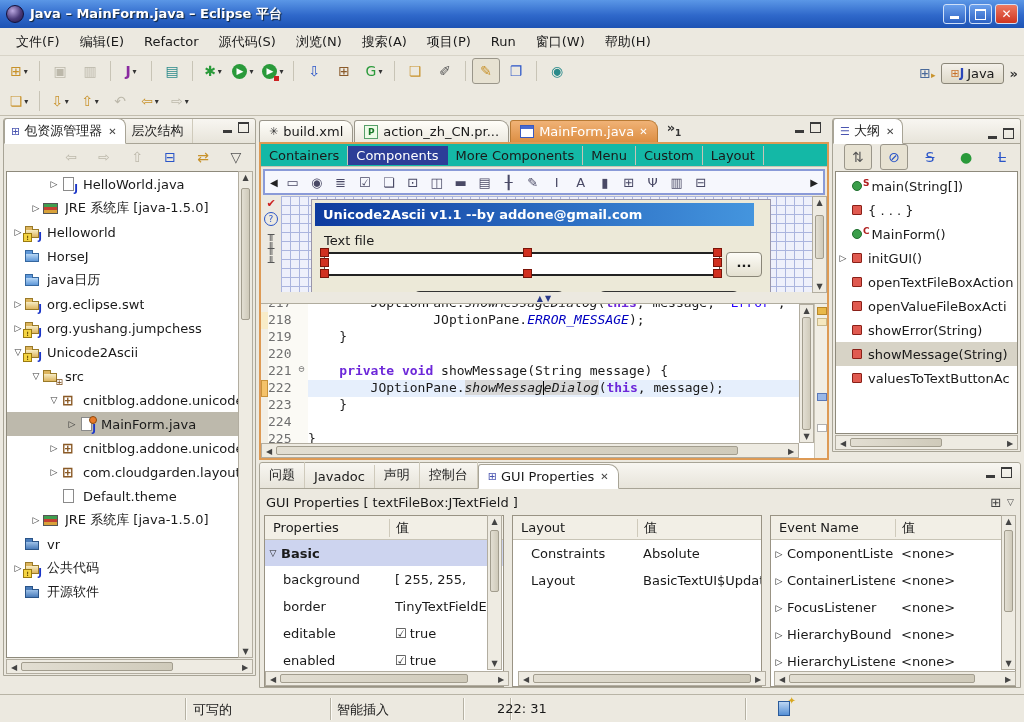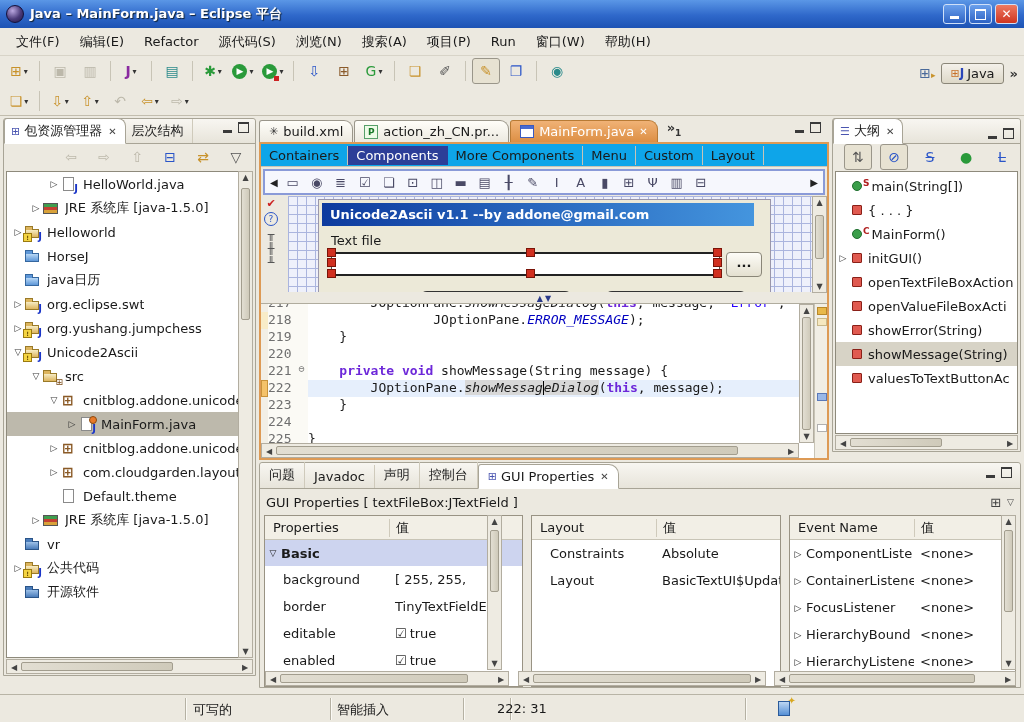--- a/index.html
+++ b/index.html
@@ -94,36 +94,36 @@
   .etab.act{background:linear-gradient(#f0b276,#dd8f44);color:#fff;border-color:#b87a34;}
   .etab.act .etclose{color:#fff;font-size:10px;}
   .eticon.ant-icon{color:#3a3a3a;font-size:11px;}
   .eticon.properties-file-icon{width:12px;height:12px;border:1px solid #57a06a;background:#eefbe8;color:#1a7a2a;
     font-size:9px;font-weight:bold;text-align:center;line-height:12px;}
   .eticon.gui-editor-icon{width:12px;height:11px;border:1px solid #3a5ac0;background:linear-gradient(#4a6ad0 0 3px,#fff 3px);}
   .emore{margin-left:8px;font-weight:bold;color:#333;padding-bottom:4px;}
   .emcount{font-size:9px;}
   .ebody{position:absolute;left:0;right:0;top:24px;bottom:0;border:2px solid #dd9a55;background:#ece9e0;
     display:flex;flex-direction:column;box-sizing:border-box;}
-  .ptabs{height:22px;display:flex;align-items:center;background:#0ea5e9;border-bottom:1px solid #c8c4b6;flex:none;}
+  .ptabs{height:22px;display:flex;align-items:center;background:#14b8a6;border-bottom:1px solid #c8c4b6;flex:none;}
   .ptab{padding:2px 8px;border-right:1px solid #c8c4b6;white-space:nowrap;}
   .ptab.act{background:#2c3e98;color:#fff;border-right-color:#2c3e98;}
   .pstrip{height:22px;margin:2px 2px 1px 2px;border:2px solid #8a9ad8;background:#f6f7fd;
     display:flex;align-items:center;flex:none;padding:0 2px;}
   .pscroll{font-size:10px;color:#222;flex:none;padding:0 3px;}
   .pic{width:24px;text-align:center;font-size:13px;color:#4a4a66;flex:none;}
   .pic-spacer{flex:1;}
   
   .designer{height:96px;display:flex;flex:none;position:relative;}
   .dtools{width:20px;flex:none;display:flex;flex-direction:column;align-items:center;padding-top:2px;gap:3px;}
   .dtool{font-size:11px;line-height:1;}
   .dtool.ring{border:1px solid #2a55c8;border-radius:50%;width:12px;height:12px;font-size:9px;text-align:center;line-height:12px;}
   .canvas{flex:1;position:relative;overflow:hidden;background:#eef0fb;
     background-image:linear-gradient(#aab4de 1px,transparent 1px),linear-gradient(90deg,#aab4de 1px,transparent 1px);
-    background-size:9px 9px;margin-left:7px;}
+    background-size:9px 9px;}
   .gform{position:absolute;left:30px;top:3px;right:56px;bottom:-12px;background:#ece9d8;border:1px solid #9a96aa;}
   .ftitle{position:absolute;left:3px;top:3px;right:16px;height:23px;line-height:23px;
     background:linear-gradient(90deg,#0d3a9e,#4495de);color:#fff;font-weight:bold;padding-left:8px;
     white-space:nowrap;overflow:hidden;box-sizing:border-box;}
   .flabel{position:absolute;left:12px;top:33px;}
   .ffield{position:absolute;left:12px;top:52px;right:50px;height:20px;background:#fff;
     border:1px solid #555;border-top:2px solid #222;border-bottom:2px solid #222;}
   .fbrowse{position:absolute;right:8px;top:52px;width:34px;height:23px;border:1px solid #8a8678;border-radius:4px;
     background:linear-gradient(#fdfcf7,#e4e0d0);text-align:center;line-height:20px;font-weight:bold;}
   .hd{position:absolute;width:7px;height:7px;background:#d03020;border:1px solid #7a1408;}
@@ -167,21 +167,21 @@
   
   .bottom{left:259px;top:462px;width:762px;height:226px;}
   .btabs{height:25px;display:flex;align-items:flex-end;background:linear-gradient(#f8f6f1,#e7e4da);
     border-bottom:1px solid #a8a496;border-radius:3px 3px 0 0;}
   .btab{padding:4px 9px;border-right:1px solid #cfcabb;display:flex;gap:4px;align-items:center;white-space:nowrap;}
   .btab.act{background:#fff;border:1px solid #a8a496;border-bottom-color:#fff;border-radius:3px 10px 0 0;margin-bottom:-1px;}
   .bheader{height:26px;display:flex;align-items:center;padding:0 6px;}
   .bh-icons{margin-left:auto;display:flex;gap:6px;align-items:center;color:#444;}
   .btables{position:absolute;left:4px;right:4px;top:52px;bottom:0;display:flex;gap:8px;overflow:hidden;}
   .ptable{position:relative;background:#fff;border:1px solid #999384;box-sizing:border-box;overflow:hidden;}
-  .pt1{width:259px;flex:none;}.pt2{width:250px;flex:none;}.pt3{flex:1;}
+  .pt1{width:240px;flex:none;}.pt2{width:250px;flex:none;}.pt3{flex:1;}
   .thead{height:23px;display:flex;align-items:center;background:#f2efe6;border-bottom:1px solid #c8c4b6;}
   .thc1{width:124px;flex:none;padding-left:8px;box-sizing:border-box;}
   .thc2{flex:1;border-left:1px solid #cfcabb;padding-left:6px;}
   .trG{height:26px;display:flex;align-items:center;background:#cdd4ef;}
   .gexp{width:16px;text-align:center;font-size:9px;}
   .trR{height:27px;display:flex;align-items:center;}
   .tc1{width:124px;flex:none;display:flex;align-items:center;box-sizing:border-box;overflow:hidden;white-space:nowrap;}
   .tc1 .ind{padding-left:18px;}
   .rexp{width:16px;text-align:center;font-size:9px;flex:none;}
   .tc2{flex:1;display:flex;align-items:center;gap:3px;overflow:hidden;white-space:nowrap;padding-left:6px;}

